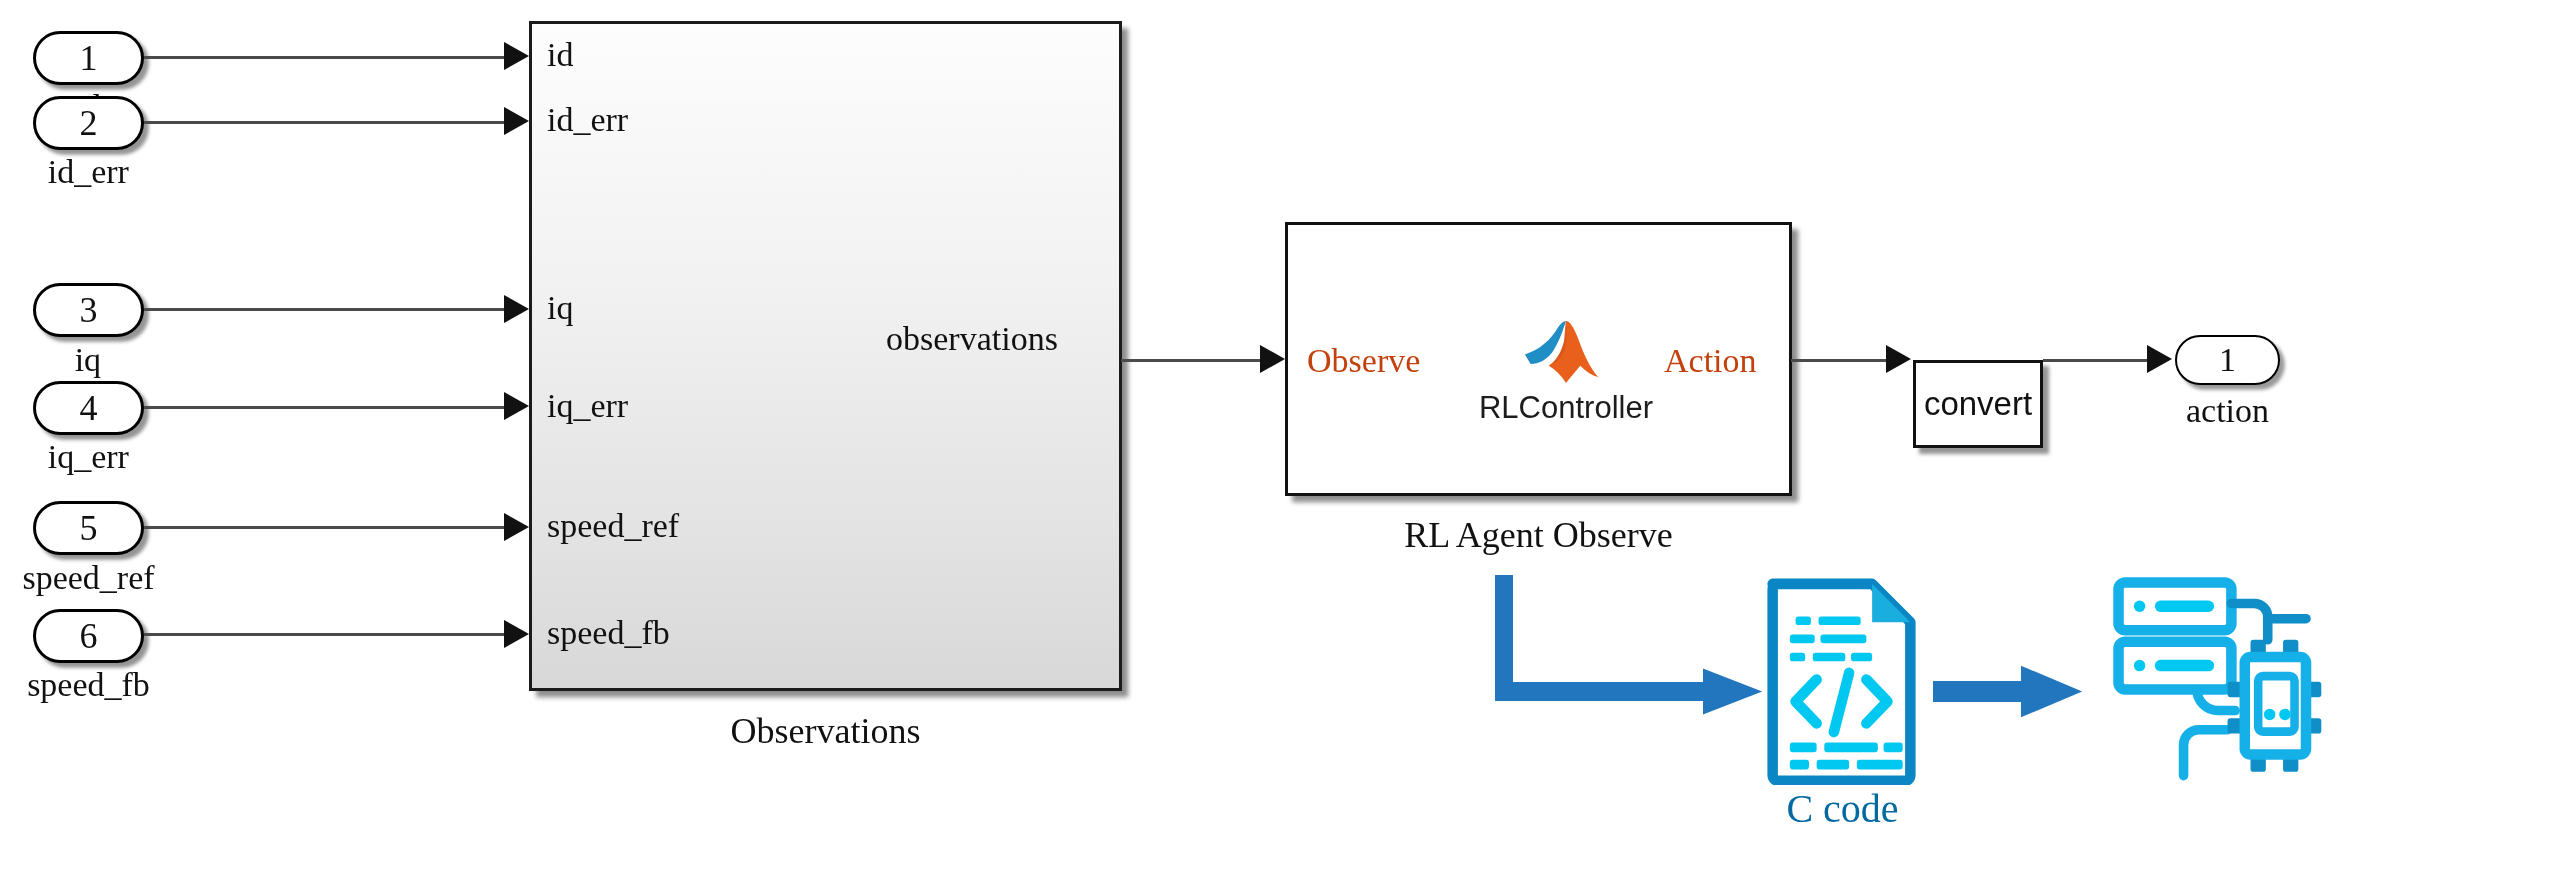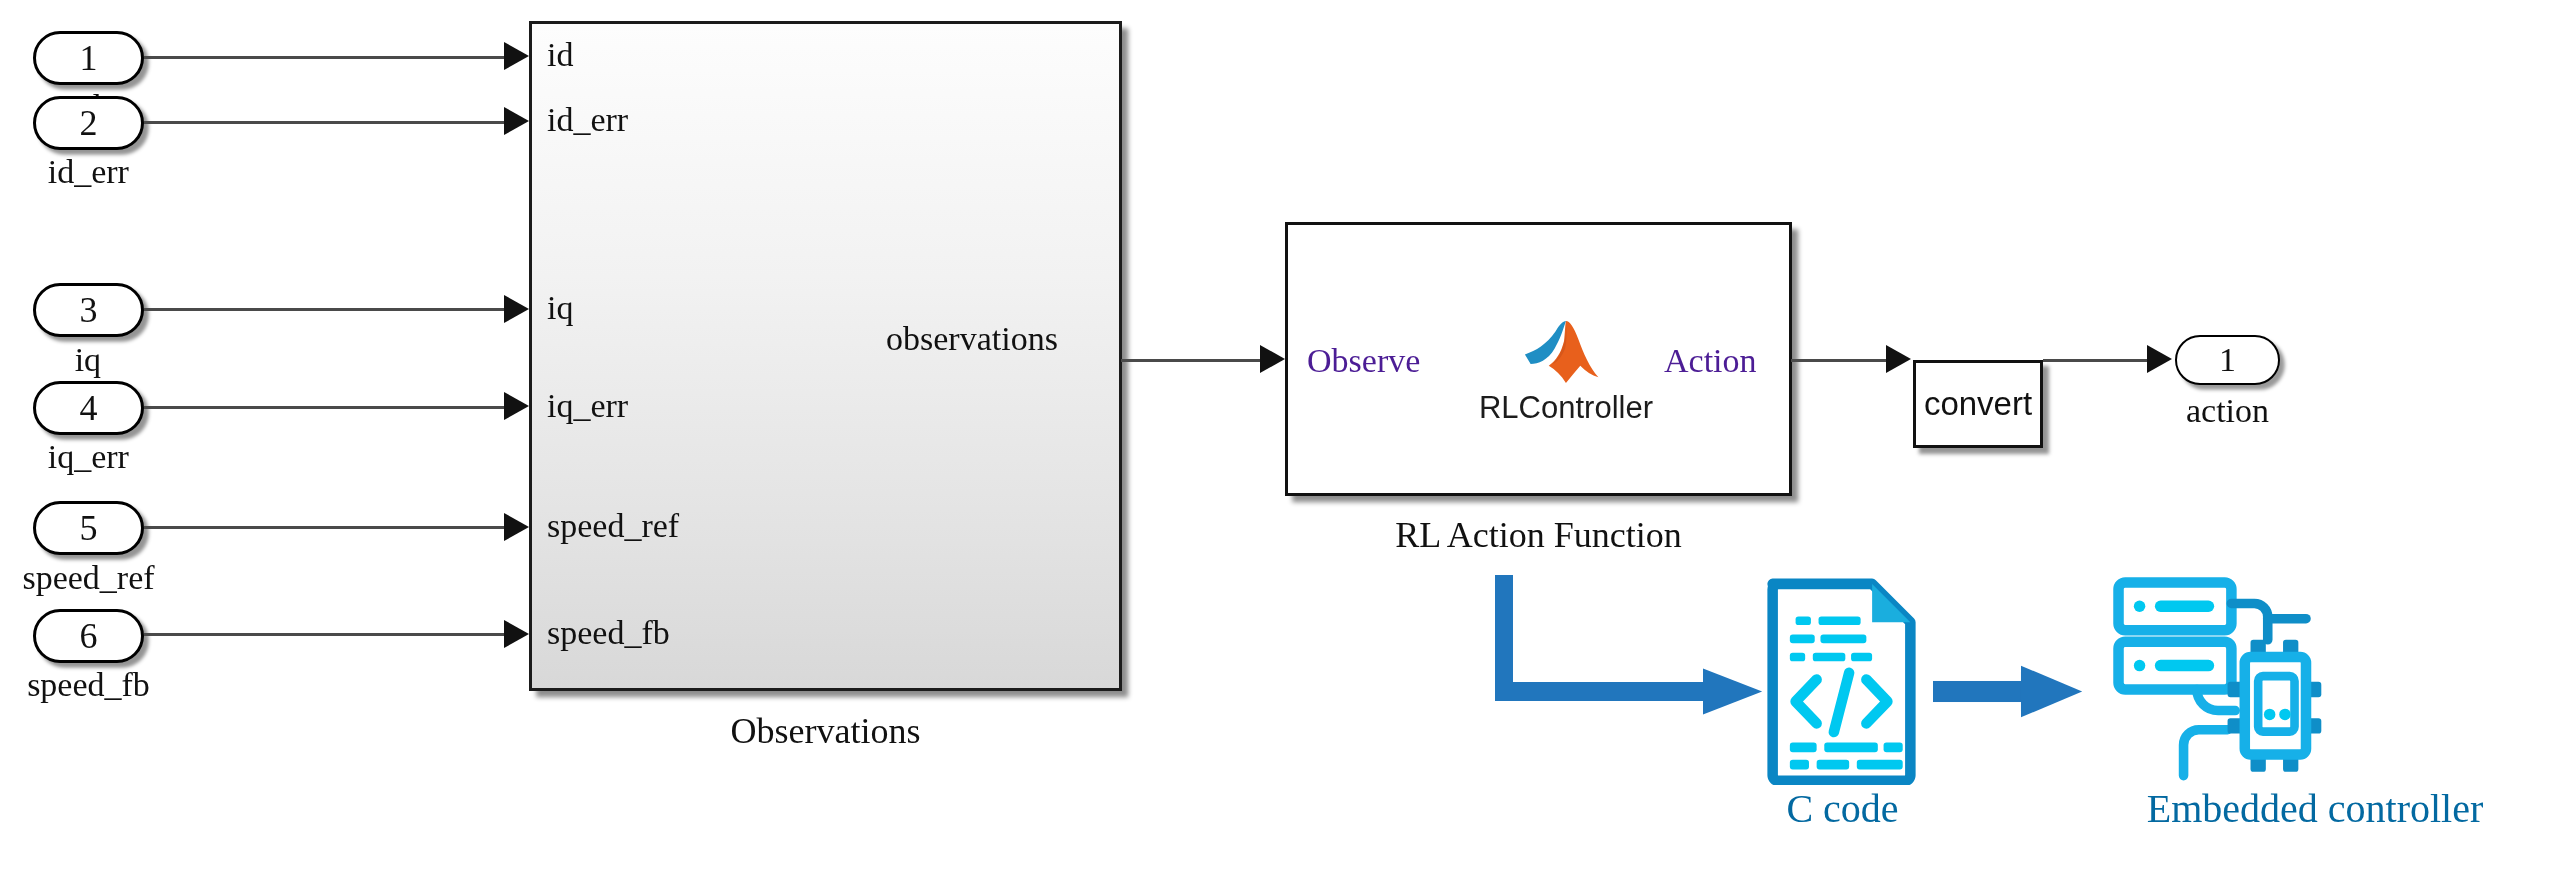--- a/index.html
+++ b/index.html
@@ -95,21 +95,21 @@
     height: 274px;
     border: 3.8px solid #111111;
     background: #ffffff;
     box-shadow: 6.7px 6.7px 4.8px rgba(0,0,0,0.45);
     box-sizing: border-box;
   }
   .rl-port-label {
     position: absolute;
     font-family: "Liberation Serif", "DejaVu Serif", serif;
     font-size: 34px;
-    color: #4c1d95;
+    color: #c2410c;
     white-space: nowrap;
   }
   .rl-sub-label {
     position: absolute;
     font-family: "Liberation Sans", "DejaVu Sans", sans-serif;
     font-size: 31px;
     color: #1c1c1c;
     white-space: nowrap;
     text-align: center;
   }
@@ -239,21 +239,21 @@
 
   <div class="abs" style="left:1523px; top:318px; width:84px; height:69px;">
     <svg width="84" height="69" viewBox="0 0 88 72">
       <path d="M2 38 C14 34 24 28 34 14 C38 7 42 3 45 3 C42 12 39 22 33 32 C26 44 16 48 8 48 Z" fill="#1f8ec4"></path>
       <path d="M45 3 C49 3 53 9 58 22 C63 36 70 52 79 62 C72 60 66 56 60 50 C55 56 50 62 45 68 C40 60 34 54 27 50 C35 44 40 36 43 24 C44 16 44 8 45 3 Z" fill="#e8601c"></path>
       <path d="M45 3 C46 10 45 18 43 26 C41 34 37 42 31 48 C36 46 41 40 44 32 C46 24 46 12 45 3 Z" fill="#c8501a" opacity="0.55"></path>
     </svg>
   </div>
   <div class="abs rl-sub-label" style="left:1432px; top:390px; width:268px;">RLController</div>
 
-  <div class="abs block-caption" style="left:1285px; top:514px; width:507px;">RL Action Function</div>
+  <div class="abs block-caption" style="left:1285px; top:514px; width:507px;">RL Agent Observe</div>
 
   <div class="abs wire" style="left:1791px; top:359px; width:96px;"></div>
   <div class="abs arrowhead" style="left:1886px; top:345px;"></div>
 
   <div class="abs convert-block" style="left:1913px; top:316px;">
     <span>convert</span>
   </div>
 
   <div class="abs wire" style="left:2043px; top:359px; width:105px;"></div>
   <div class="abs arrowhead" style="left:2147px; top:345px;"></div>
@@ -336,16 +336,15 @@
         <rect x="204" y="118" width="22" height="16" rx="3"></rect>
         <rect x="204" y="156" width="22" height="16" rx="3"></rect>
       </g>
 
       <rect x="146" y="92" width="64" height="102" rx="6" fill="#ffffff" stroke="#16b0e8" stroke-width="11"></rect>
       <rect x="160" y="112" width="38" height="58" rx="5" fill="#ffffff" stroke="#16b0e8" stroke-width="9"></rect>
       <circle cx="172" cy="152" r="6" fill="#00c8f0"></circle>
       <circle cx="188" cy="152" r="6" fill="#00c8f0"></circle>
     </svg>
   </div>
-  <div class="abs icon-caption" style="left:2076px; top:785px; width:478px;">Embedded controller</div>
 
 </div>
 
 
 </body></html>

